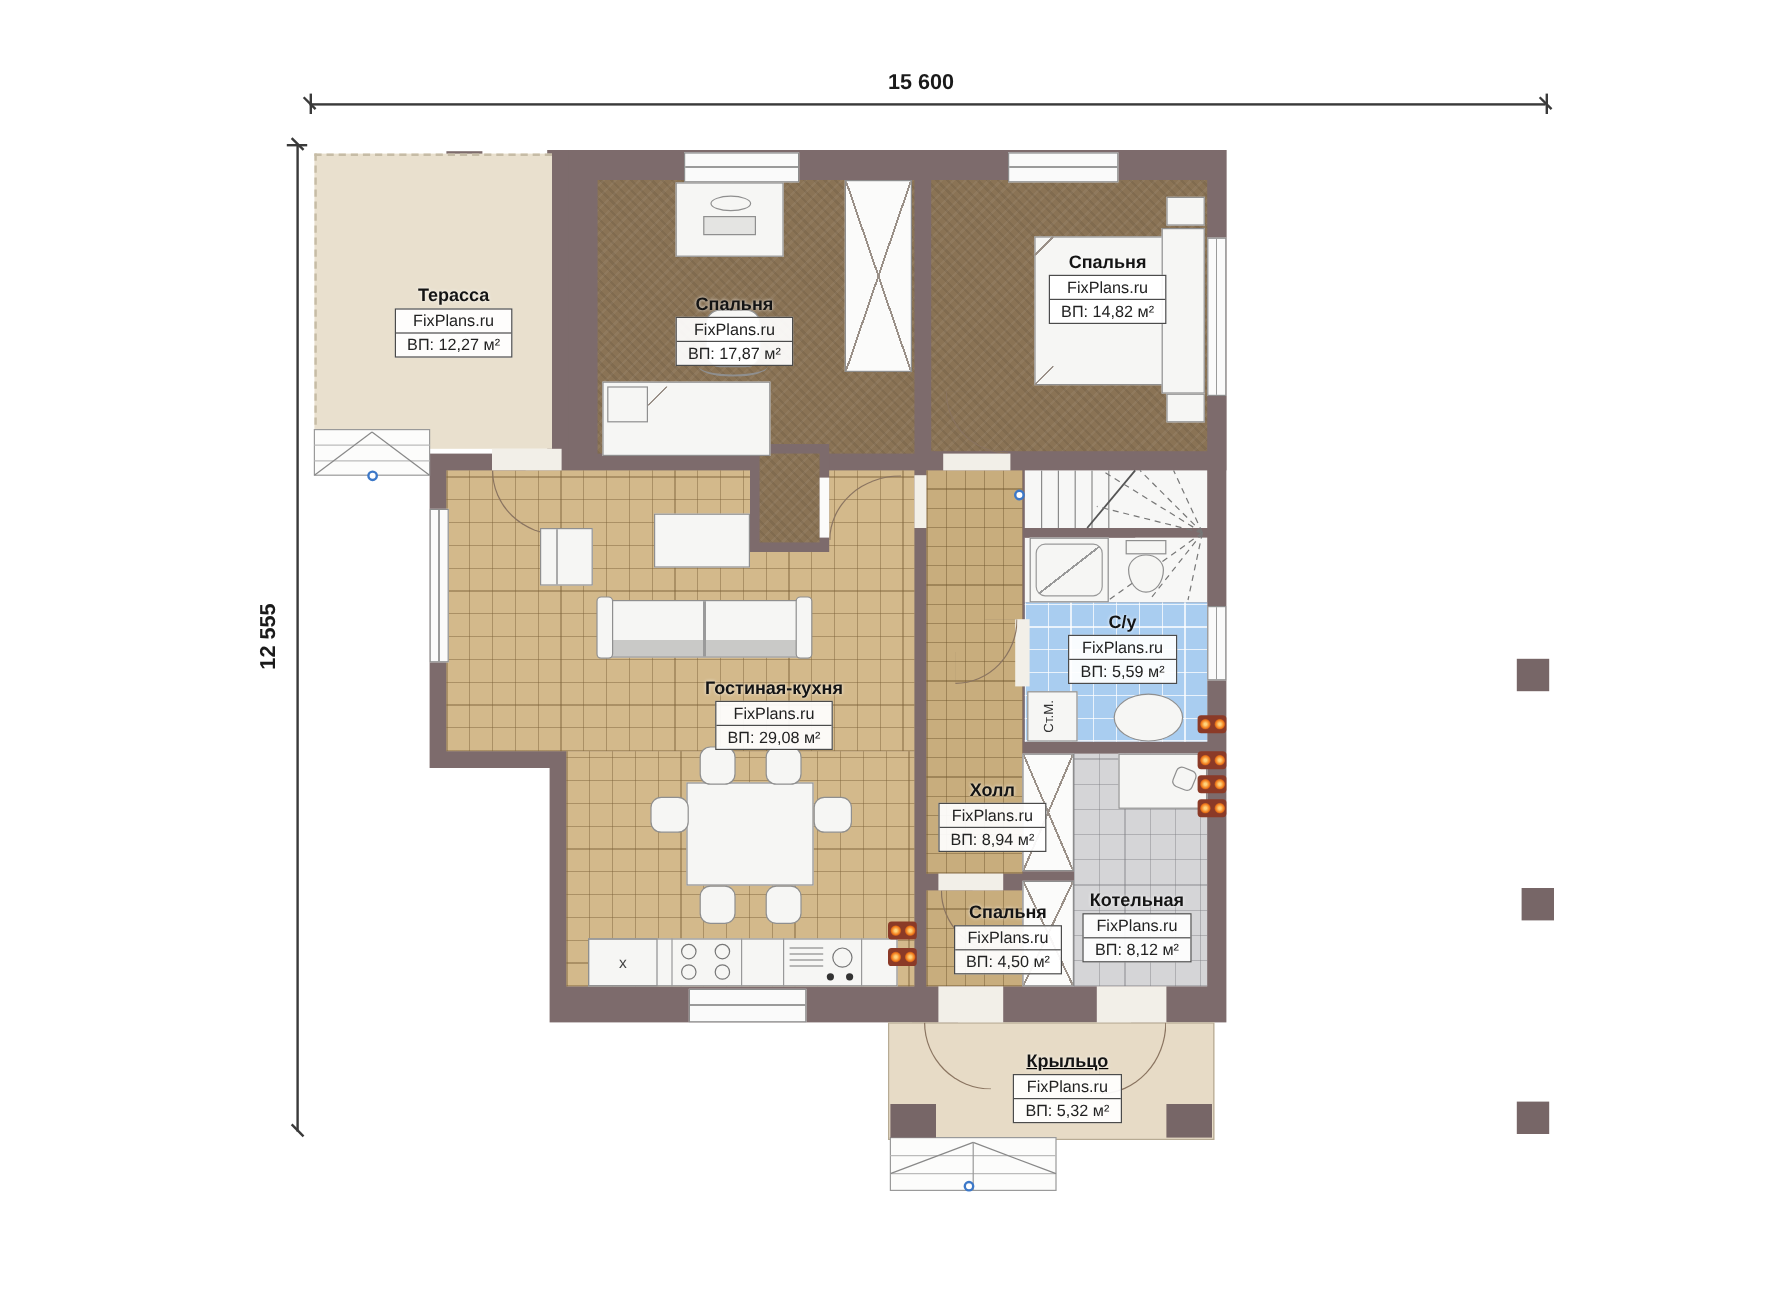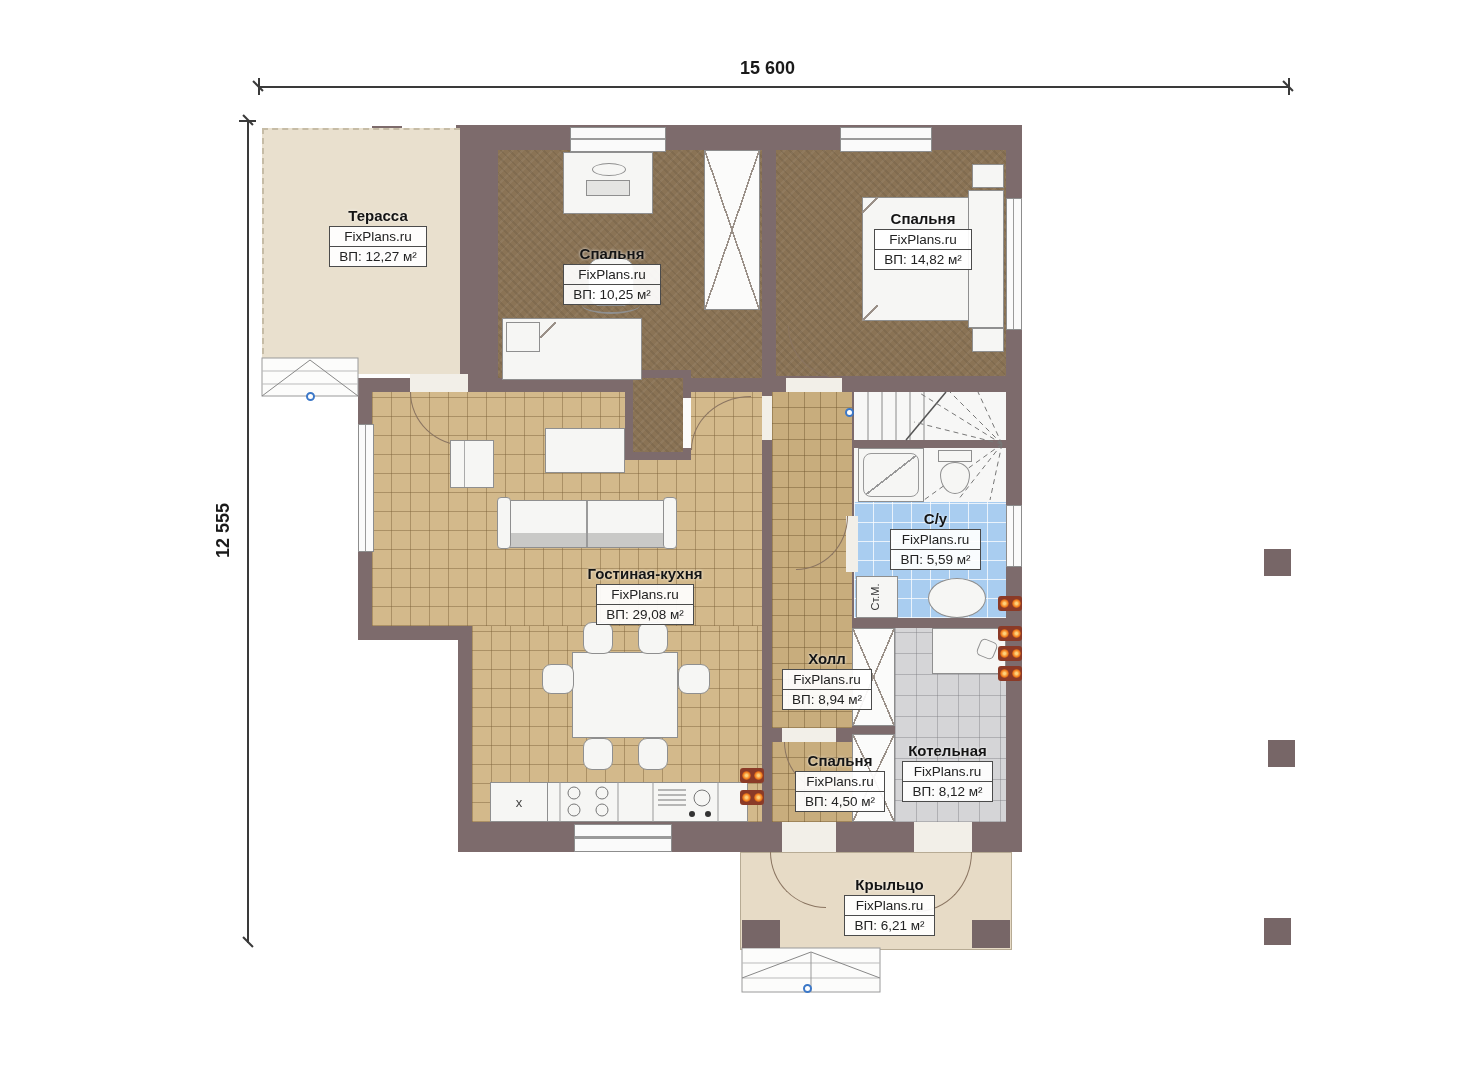--- a/index.html
+++ b/index.html
@@ -278,30 +278,30 @@
     </div>
   <div class="rad" style="left:740px;top:768px;">
       <i></i>
       <i></i>
     </div>
   <div class="rad" style="left:740px;top:790px;">
       <i></i>
       <i></i>
     </div>
 
-  <div class="roomlabel" style="left:308px;top:207px;width:140px;">
+  <div class="roomlabel" style="left:308px;top:238px;width:140px;">
     <div class="roomname">Терасса</div>
     <div class="labelbox"><div class="row">FixPlans.ru</div>
       <div class="row">ВП: 12,27 м²</div></div>
   </div>
 
   <div class="roomlabel" style="left:542px;top:245px;width:140px;">
     <div class="roomname">Спальня</div>
     <div class="labelbox"><div class="row">FixPlans.ru</div>
-      <div class="row">ВП: 10,25 м²</div></div>
+      <div class="row">ВП: 17,87 м²</div></div>
   </div>
 
   <div class="roomlabel" style="left:853px;top:210px;width:140px;">
     <div class="roomname">Спальня</div>
     <div class="labelbox"><div class="row">FixPlans.ru</div>
       <div class="row">ВП: 14,82 м²</div></div>
   </div>
 
   <div class="roomlabel" style="left:565px;top:565px;width:160px;">
     <div class="roomname">Гостиная-кухня</div>
@@ -326,19 +326,19 @@
     <div class="labelbox"><div class="row">FixPlans.ru</div>
       <div class="row">ВП: 4,50 м²</div></div>
   </div>
 
   <div class="roomlabel" style="left:880px;top:742px;width:135px;">
     <div class="roomname">Котельная</div>
     <div class="labelbox"><div class="row">FixPlans.ru</div>
       <div class="row">ВП: 8,12 м²</div></div>
   </div>
 
-  <div class="roomlabel" style="left:822px;top:876px;width:135px;">
+  <div class="roomlabel" style="left:822px;top:876px;width:135px;text-decoration:underline;">
     <div class="roomname">Крыльцо</div>
     <div class="labelbox"><div class="row">FixPlans.ru</div>
-      <div class="row">ВП: 6,21 м²</div></div>
+      <div class="row">ВП: 5,32 м²</div></div>
   </div>
 
 </div>
 
 </body></html>

